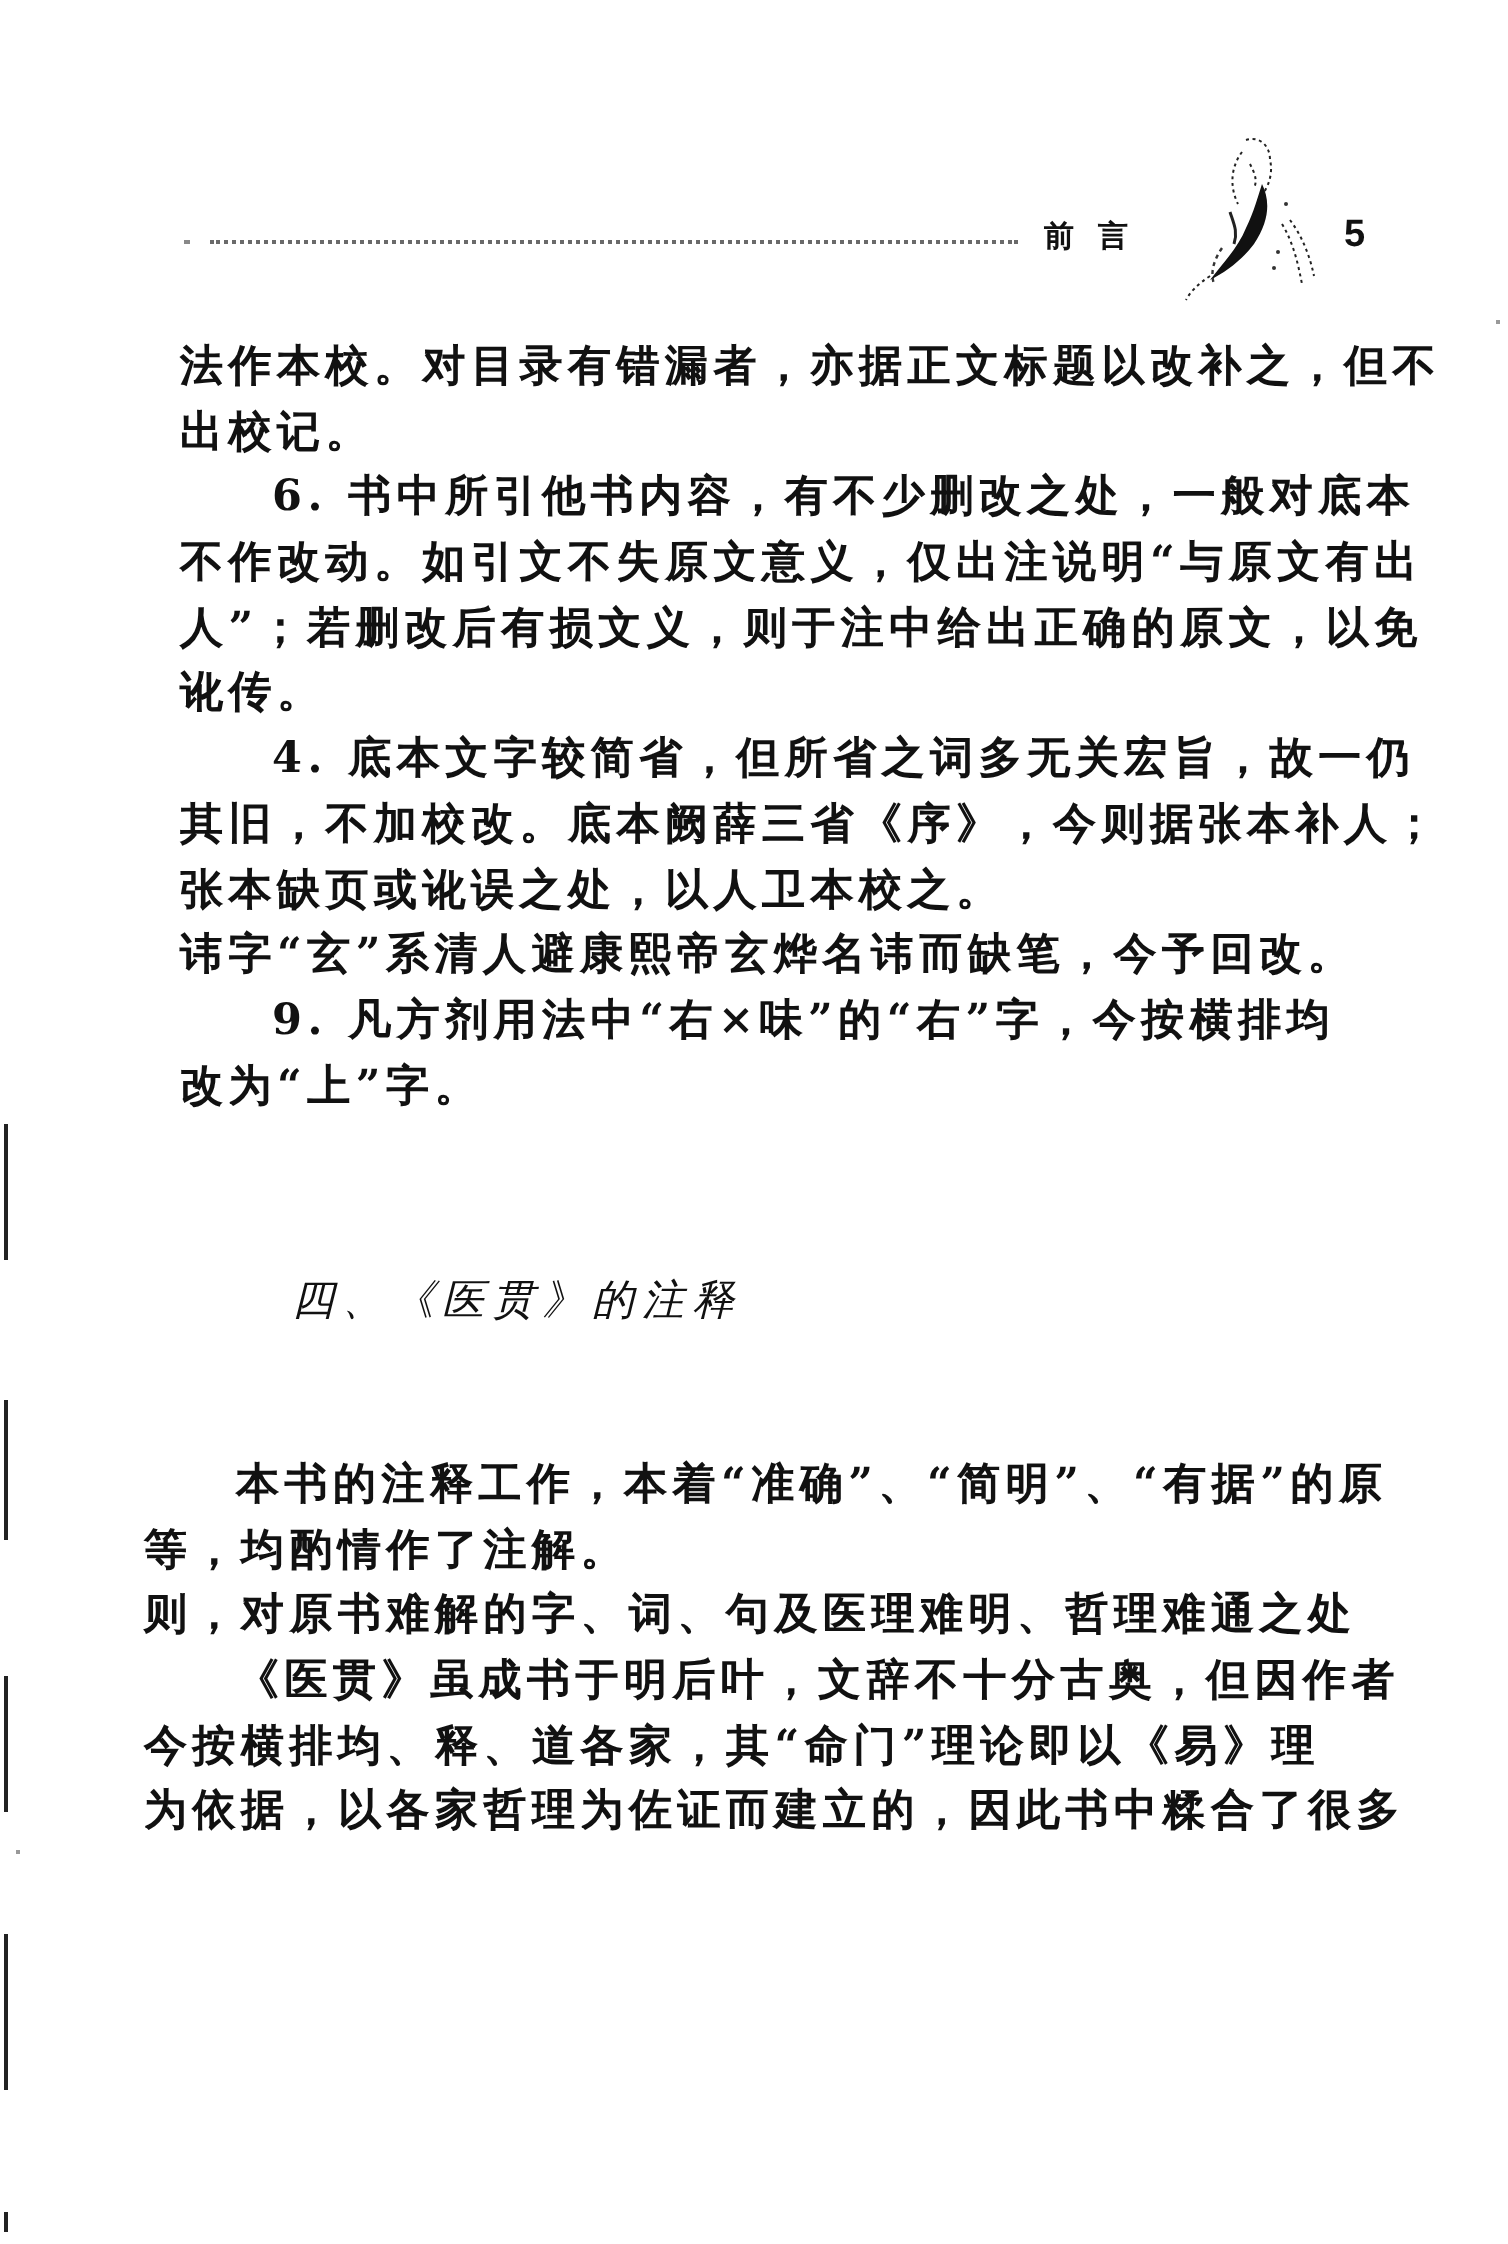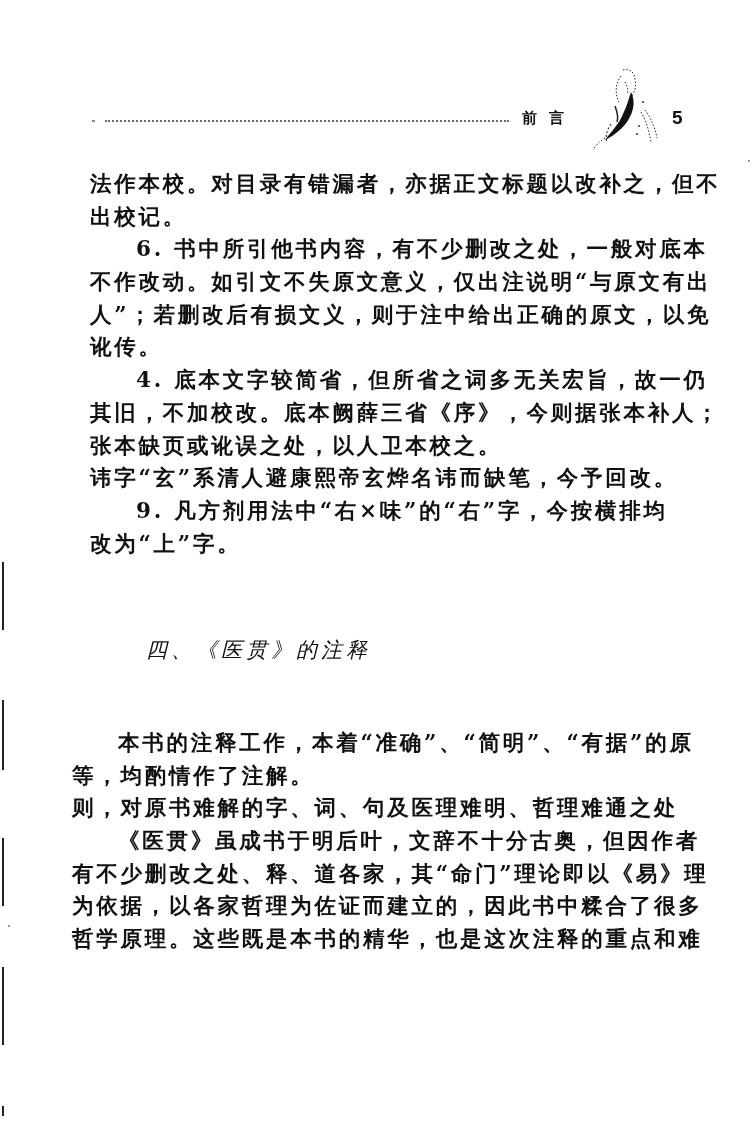--- a/index.html
+++ b/index.html
@@ -154,23 +154,22 @@
   <div class="line">改为“上”字。</div>
 </div>
 
 <div class="heading">四、《医贯》的注释</div>
 
 <div class="body-text-2">
   <div class="line indent">本书的注释工作，本着“准确”、“简明”、“有据”的原</div>
   <div class="line">等，均酌情作了注解。</div>
   <div class="line">则，对原书难解的字、词、句及医理难明、哲理难通之处</div>
   <div class="line indent">《医贯》虽成书于明后叶，文辞不十分古奥，但因作者</div>
-  <div class="line">有不少删改之处、释、道各家，其“命门”理论即以《易》理</div>
+  <div class="line">今按横排均、释、道各家，其“命门”理论即以《易》理</div>
   <div class="line">为依据，以各家哲理为佐证而建立的，因此书中糅合了很多</div>
-  <div class="line">哲学原理。这些既是本书的精华，也是这次注释的重点和难</div>
 </div>
 
 <div class="margin-bar" style="top:562px;height:68px;"></div>
 <div class="margin-bar" style="top:700px;height:70px;"></div>
 <div class="margin-bar" style="top:838px;height:68px;"></div>
 <div class="margin-bar" style="top:967px;height:78px;"></div>
 <div class="margin-bar" style="top:1106px;height:10px;"></div>
 <div class="speck" style="left:748px;top:160px;"></div>
 <div class="speck" style="left:8px;top:925px;"></div>
 

